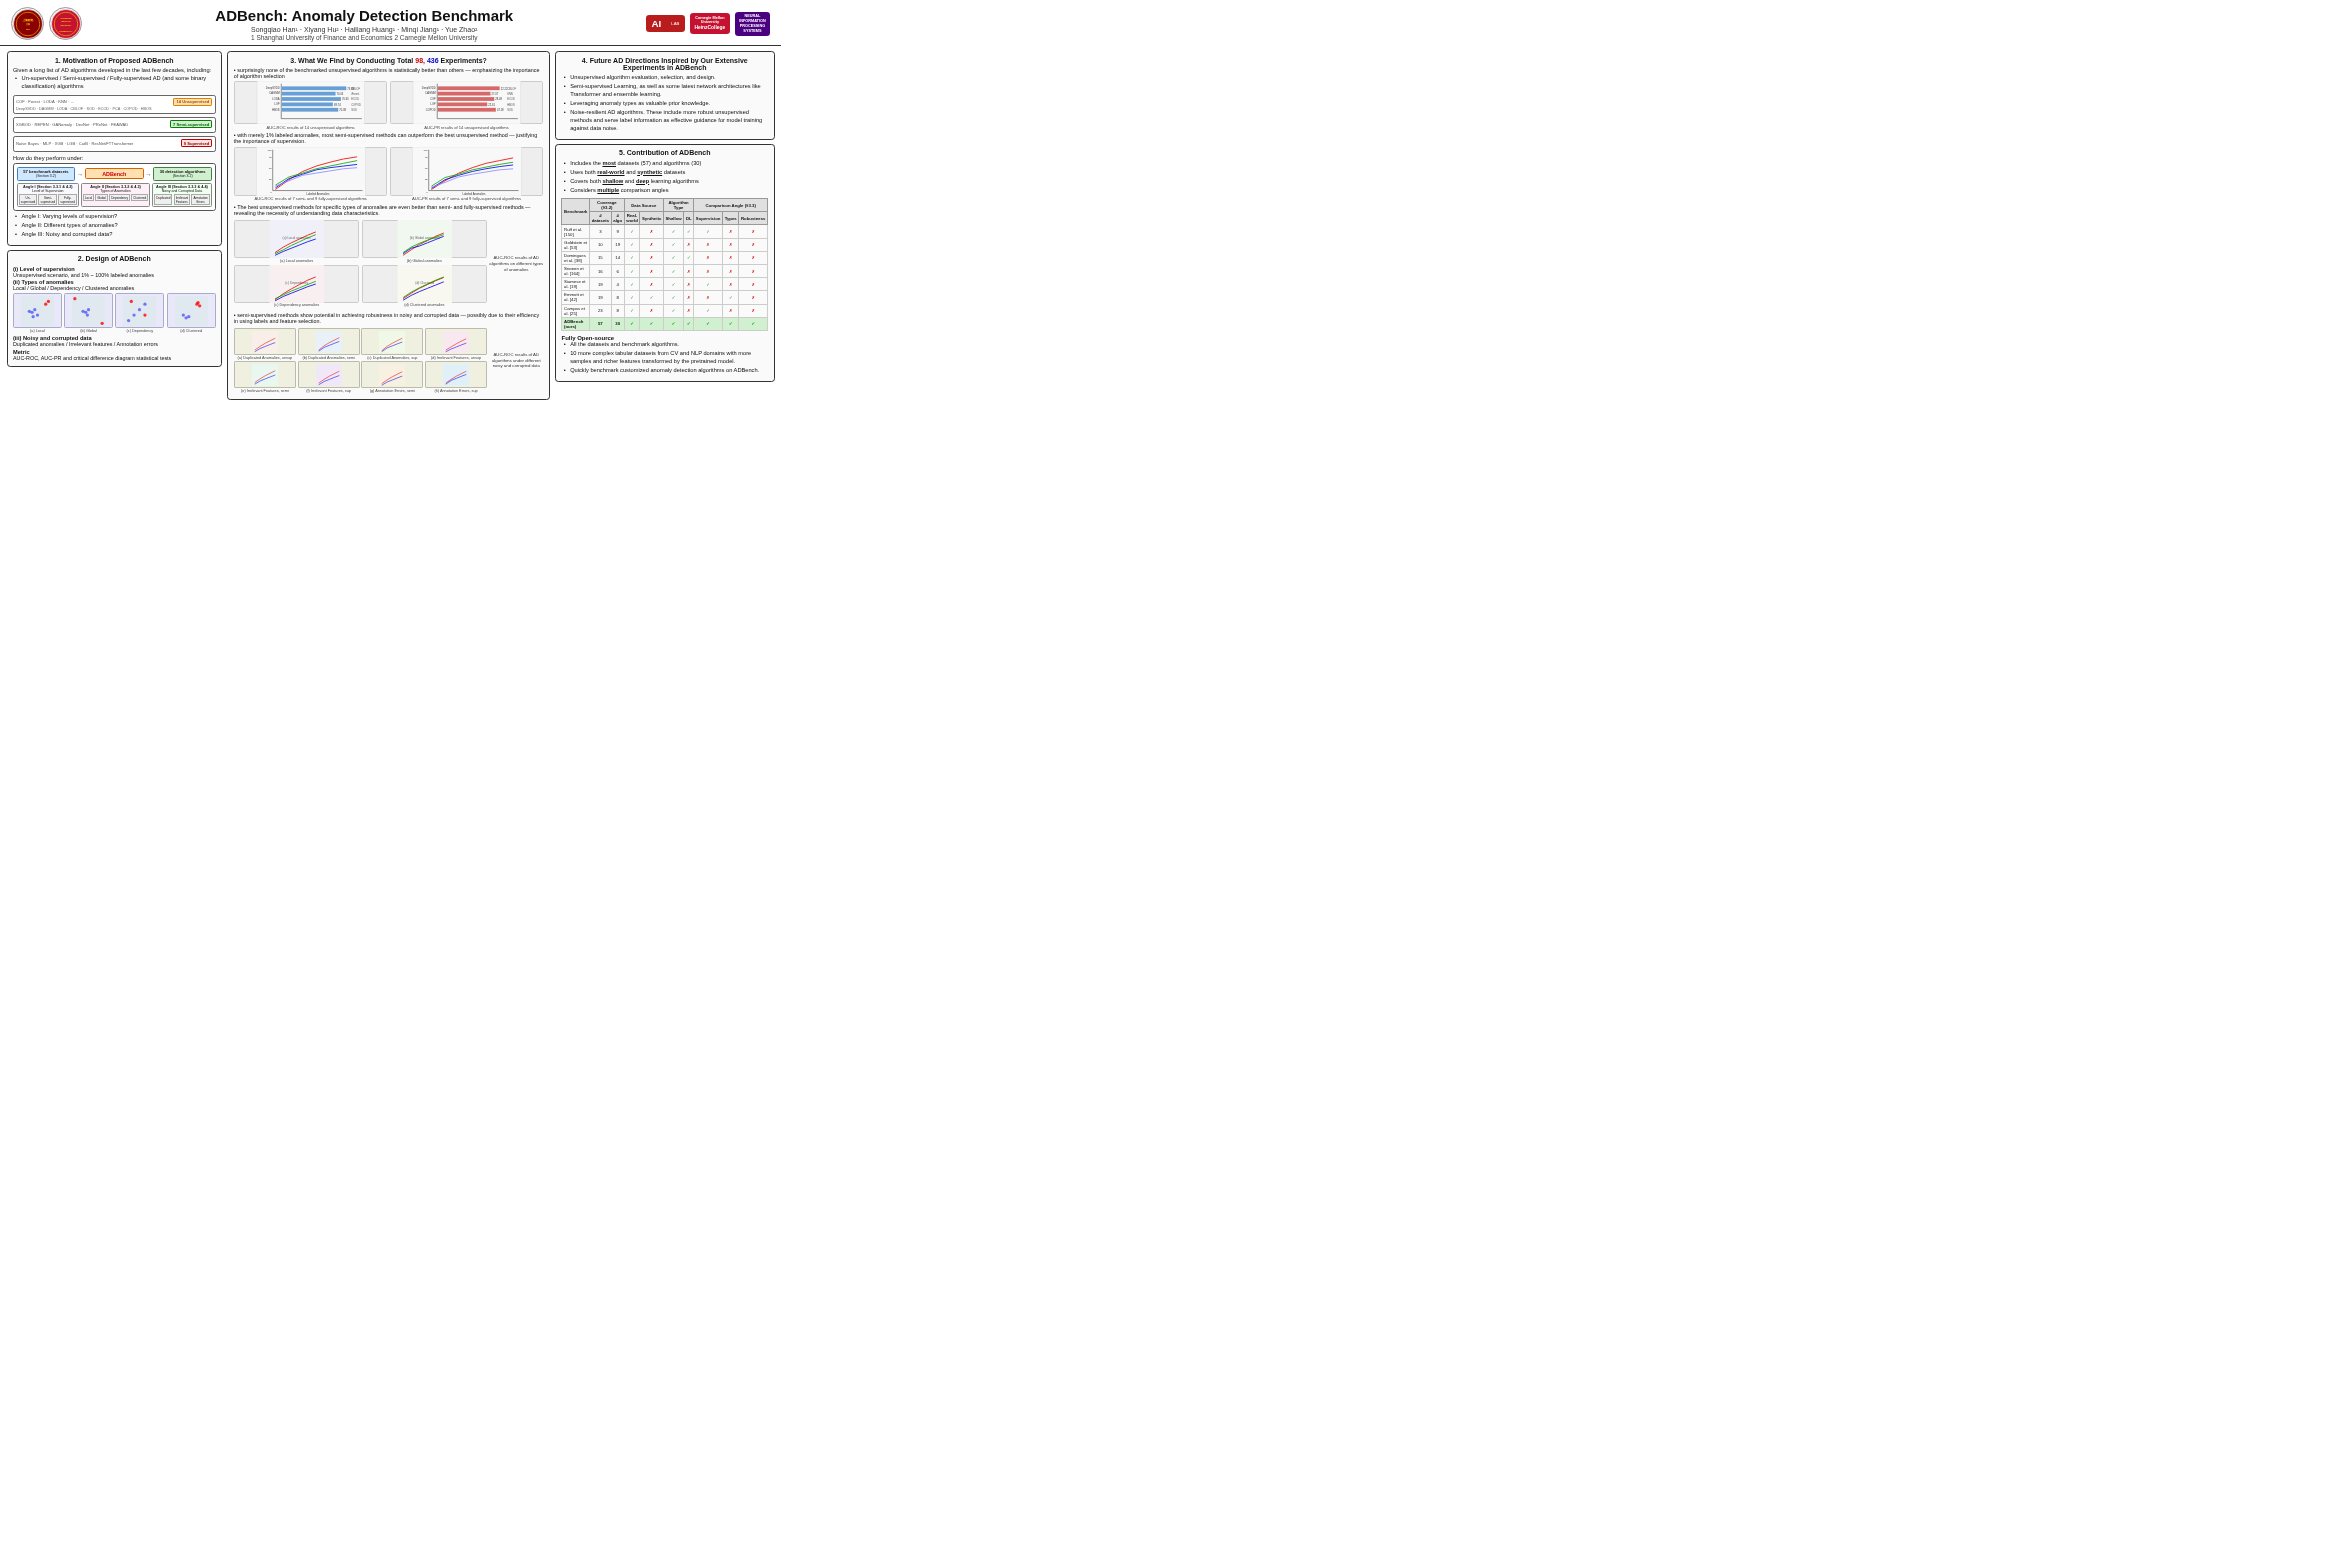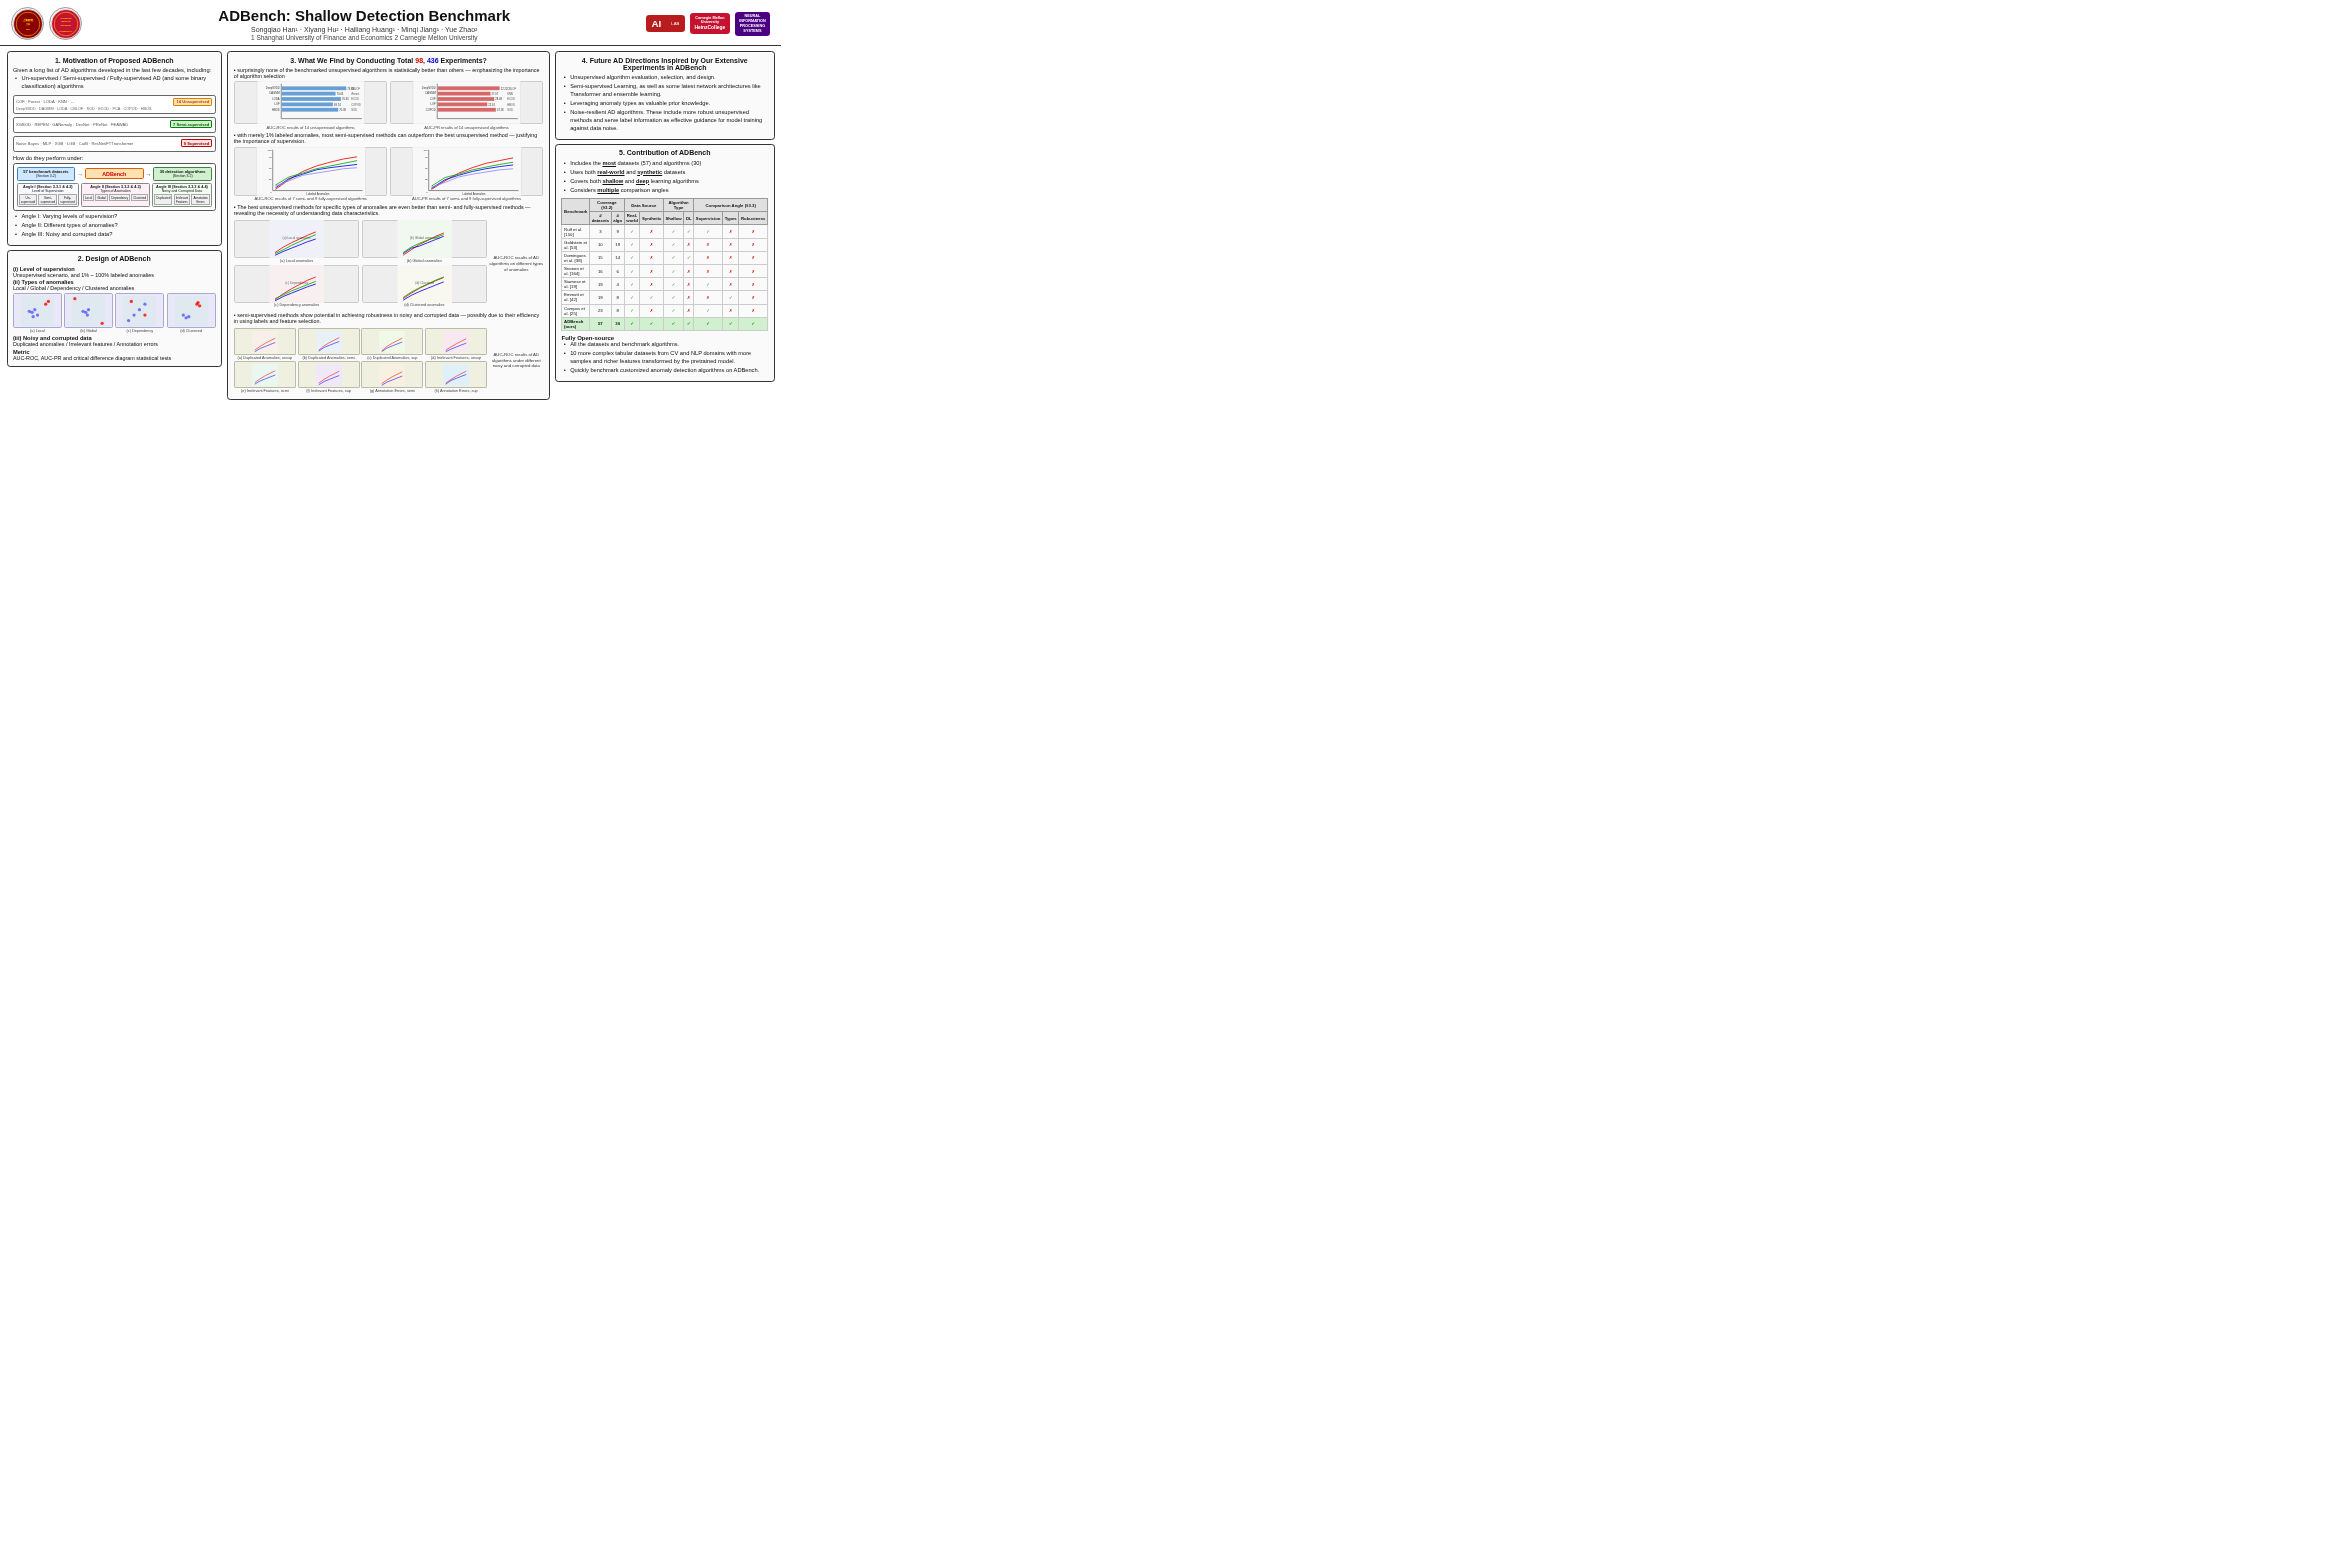--- a/index.html
+++ b/index.html
@@ -260,21 +260,21 @@
         <circle cx="28" cy="28" r="22" fill="none" stroke="#FFD700" stroke-width="1"></circle>
         <text x="28" y="18" text-anchor="middle" fill="#FFD700" font-size="4" font-weight="bold">CARNEGIE</text>
         <text x="28" y="25" text-anchor="middle" fill="#FFD700" font-size="4">MELLON</text>
         <text x="28" y="32" text-anchor="middle" fill="#FFD700" font-size="3.5">UNIVERSITY</text>
         <text x="28" y="42" text-anchor="middle" fill="#FFD700" font-size="3">PITTSBURGH PA</text>
       </svg>
     </div>
   </div>
 
   <div class="header-center">
-    <h1>ADBench: Shallow Detection Benchmark</h1>
+    <h1>ADBench: Anomaly Detection Benchmark</h1>
     <div class="authors">Songqiao Han¹ · Xiyang Hu² · Hailiang Huang¹ · Minqi Jiang¹ · Yue Zhao²</div>
     <div class="affiliation">1 Shanghai University of Finance and Economics  2 Carnegie Mellon University</div>
   </div>
 
   <div class="header-logos-right">
     <div style="background:#b91c1c; color:#fff; border-radius:3.3px; padding:3.3px 5.4px; display:flex; flex-direction:row; align-items:center; gap:10px;">
       <div style="font-size:9.8px; font-weight:bold;">AI</div>
       <div style="font-size:4.3px;">LAB</div>
     </div>
     <div style="background:#C41230; color:#fff; border-radius:3.3px; padding:2.2px 4.3px; font-size:3.8px; font-weight:bold; text-align:center; line-height:1.3;">

